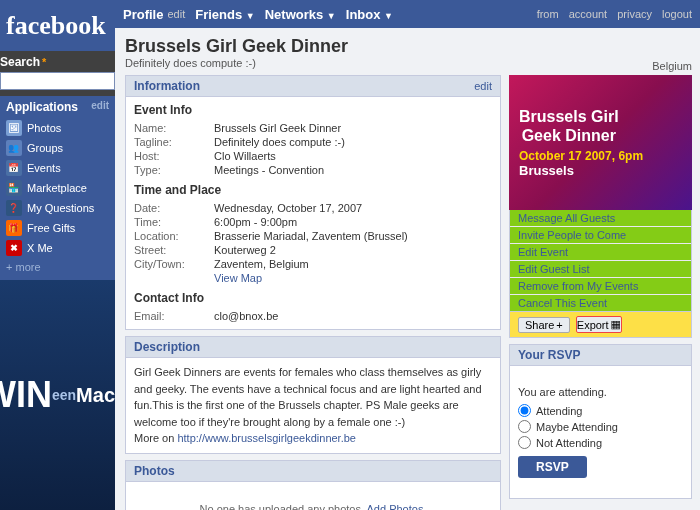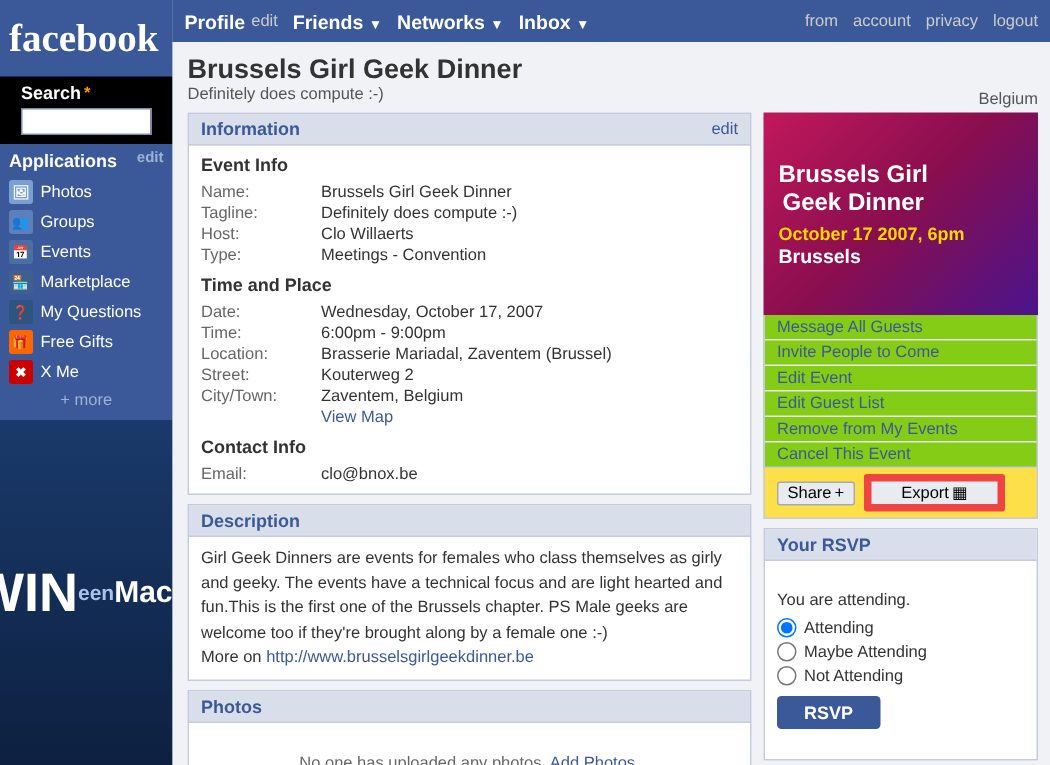--- a/index.html
+++ b/index.html
@@ -39,22 +39,22 @@
       align-items: center;
     }
     .fb-logo-text {
       color: #fff;
       font-size: 26px;
       font-weight: bold;
       font-family: Georgia, serif;
       line-height: 1;
     }
     #sidebar-search {
-      background: #000000;
-      padding: 4px 14px;
+      background: #404040;
+      padding: 4px 0;
       height: 45px;
     }
     .sidebar-search-label {
       color: #fff;
       font-size: 12px;
       font-weight: bold;
       margin-bottom: 3px;
       display: flex;
       align-items: center;
       gap: 2px;
@@ -64,21 +64,20 @@
       width: 100%;
       height: 18px;
       font-size: 11px;
       border: 1px solid #7a8db5;
       background: #fff;
       padding: 1px 3px;
     }
     #sidebar-apps {
       background: #3b5998;
       padding: 4px 6px;
-      text-align: center;
     }
     .sidebar-section-header {
       color: #fff;
       font-size: 12px;
       font-weight: bold;
       display: flex;
       justify-content: space-between;
       margin-bottom: 4px;
     }
     .sidebar-section-header .edit-link { color: #9cb2d6; font-size: 10px; cursor: pointer; }
@@ -278,22 +277,22 @@
       padding: 1px 6px;
       font-size: 11px;
       cursor: pointer;
       border-radius: 2px;
     }
     .export-btn {
       display: flex;
       align-items: center;
       gap: 2px;
       background: #e8ecf0;
-      border: 5px solid #ef4444;
-      padding: 1px 20px;
+      border: 1px solid #ef4444;
+      padding: 1px 0;
       font-size: 11px;
       cursor: pointer;
       border-radius: 2px;
     }
 
     
     .rsvp-panel {
       background: #fff;
       border: 1px solid #c5cade;
       margin-top: 6px;

